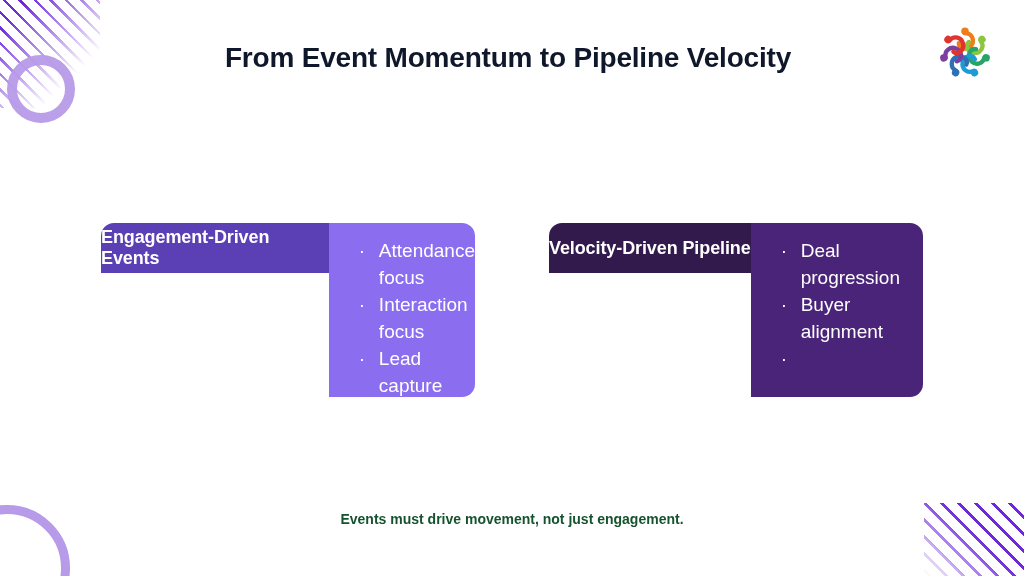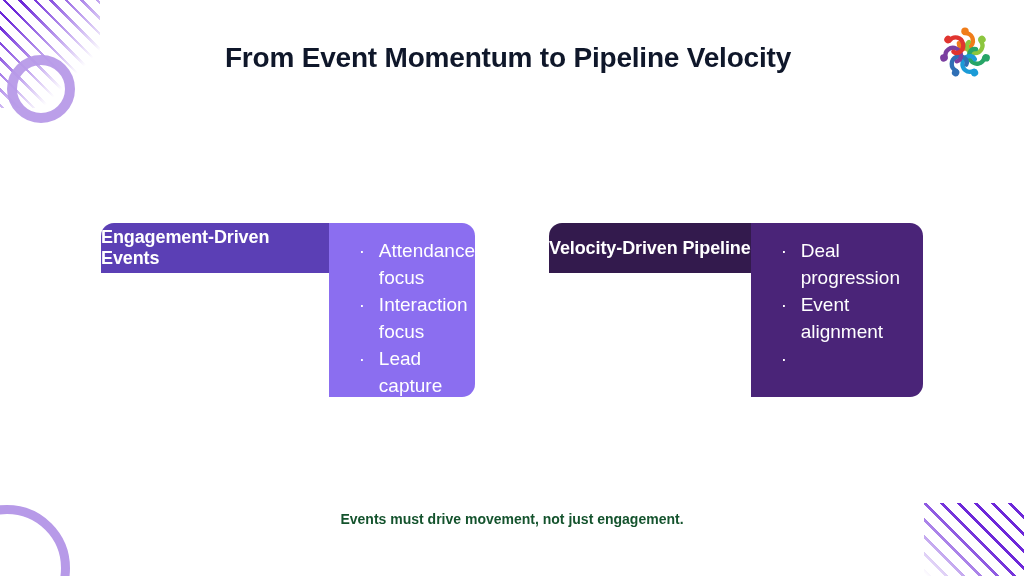--- a/index.html
+++ b/index.html
@@ -237,21 +237,21 @@
     <div class="card card-right">
       <div class="card-header">Velocity-Driven Pipeline</div>
       <div class="card-body">
         <ul class="bullet-list">
           <li>
             <span class="bullet-dot">·</span>
             <span>Deal progression</span>
           </li>
           <li>
             <span class="bullet-dot">·</span>
-            <span>Event alignment</span>
+            <span>Buyer alignment</span>
           </li>
           <li>
             <span class="bullet-dot">·</span>
           </li>
         </ul>
       </div>
     </div>
 
   </div>
 

